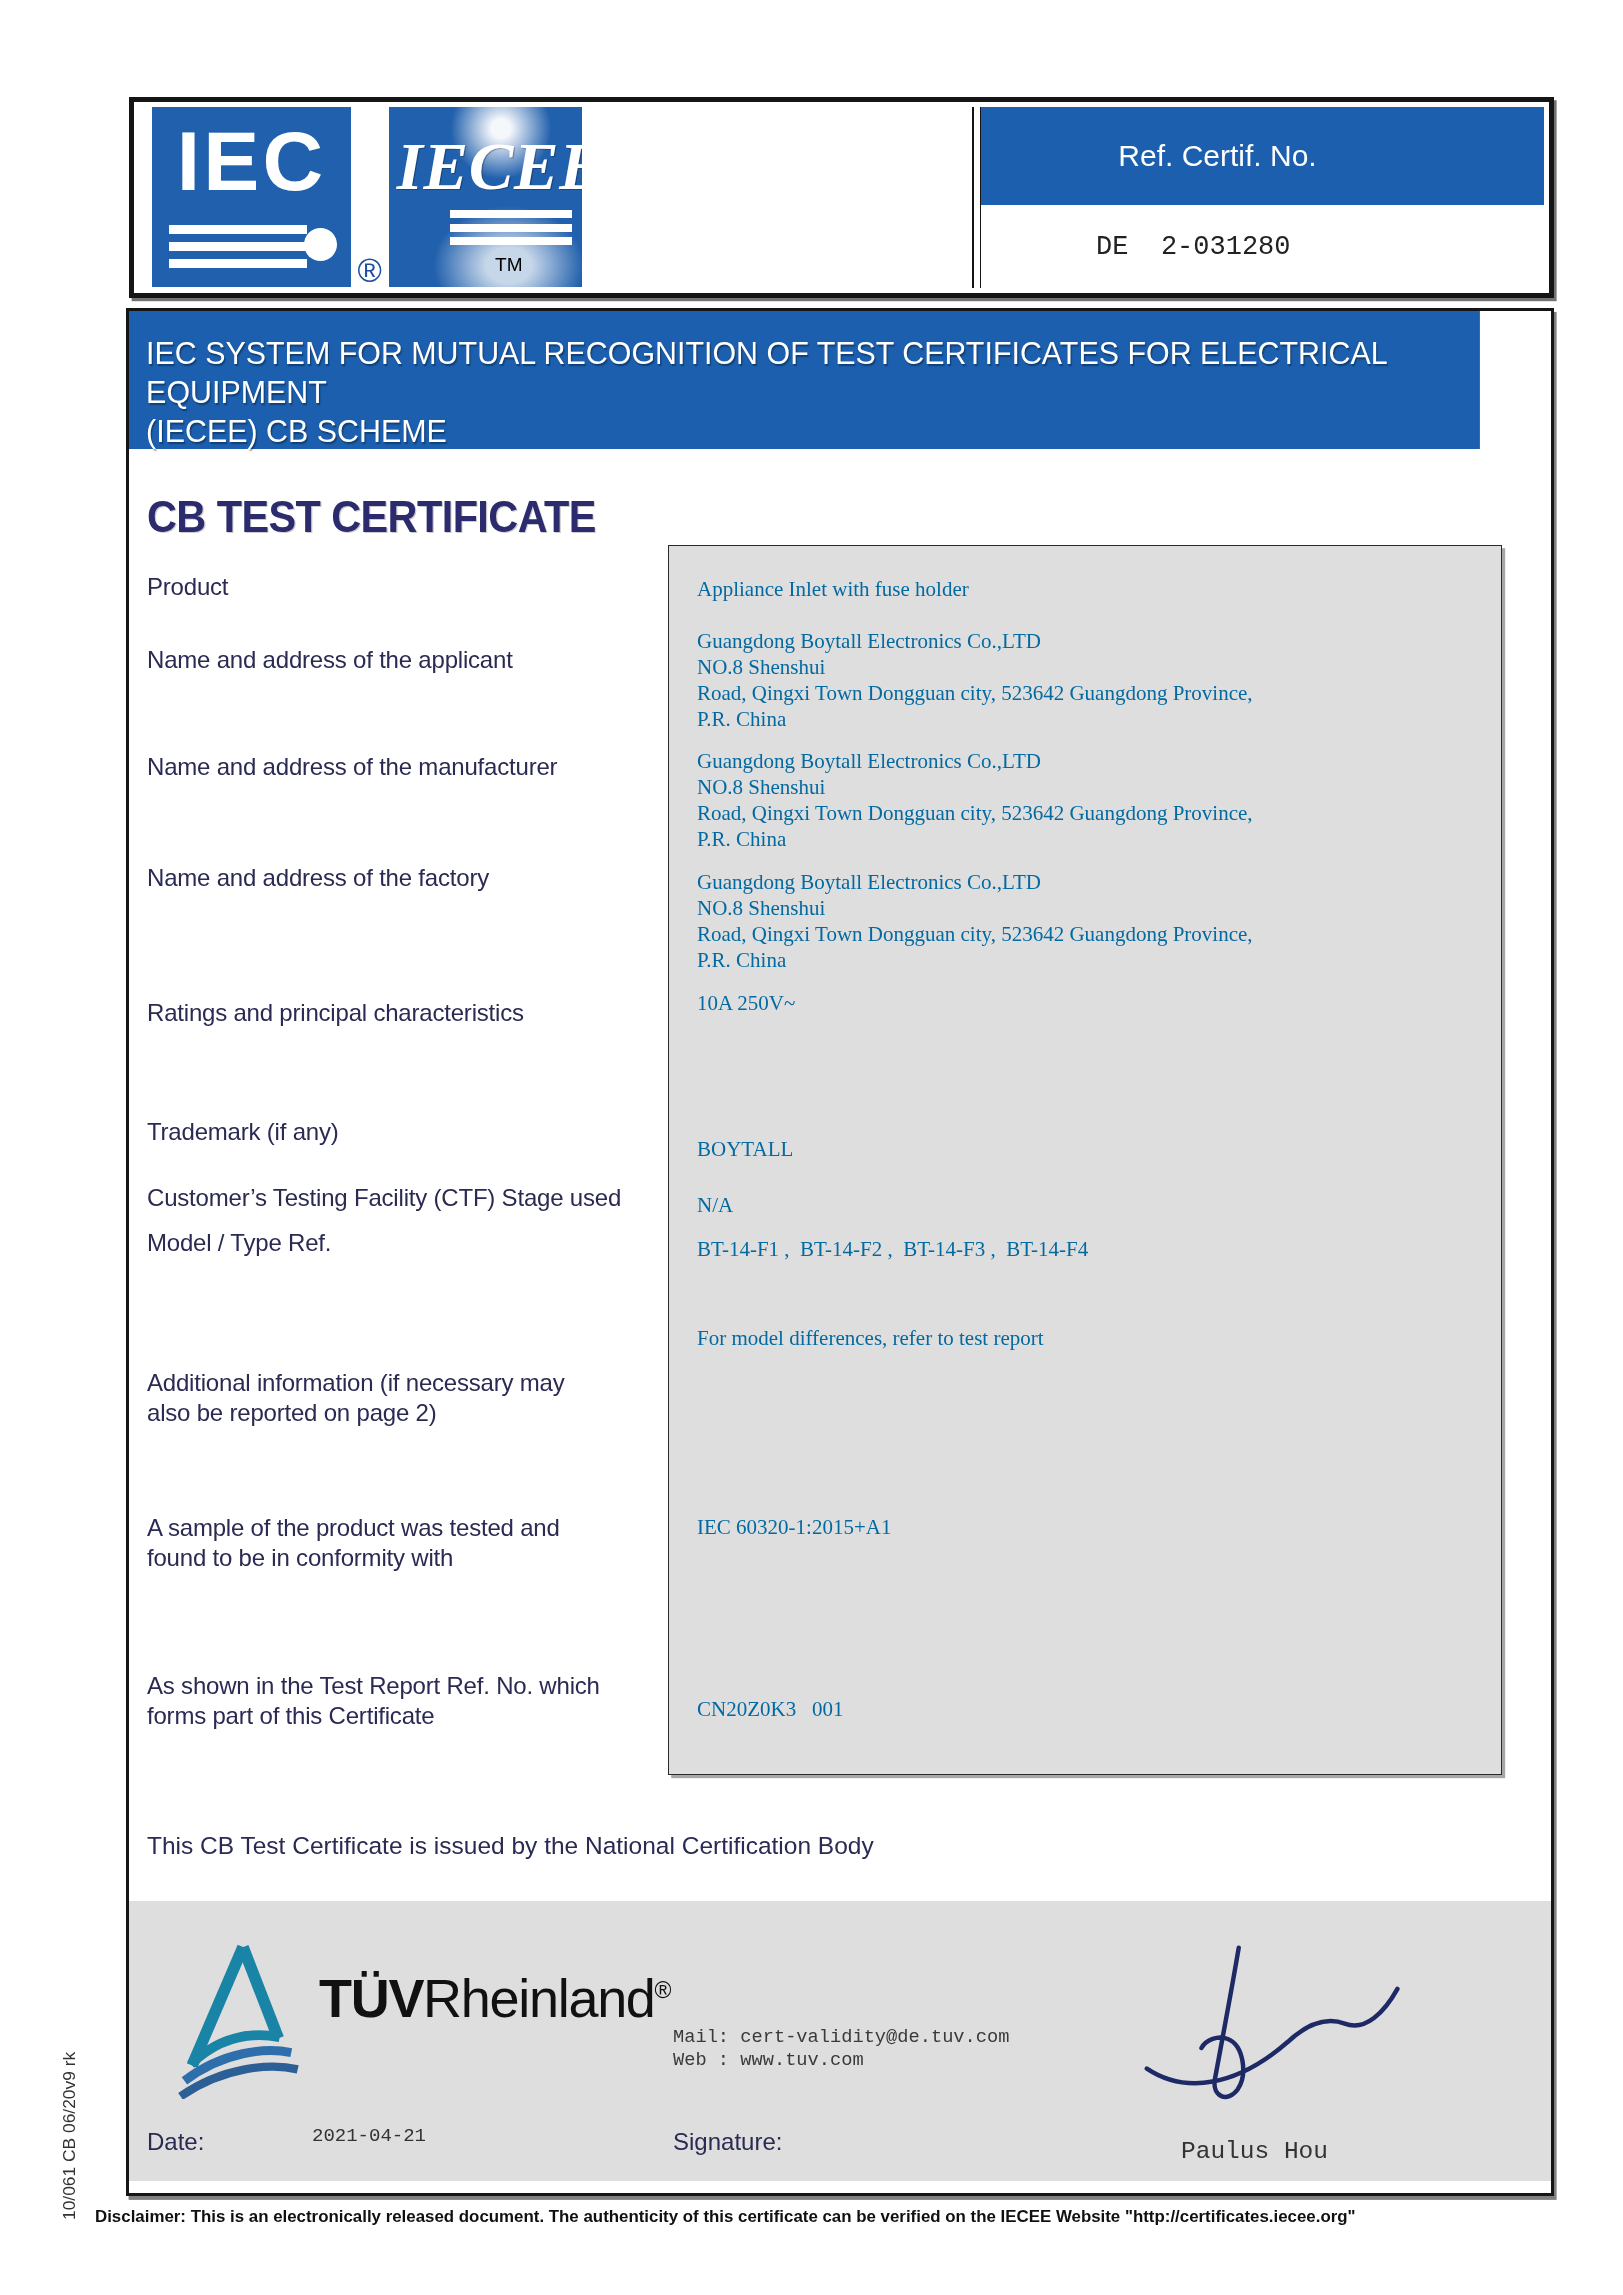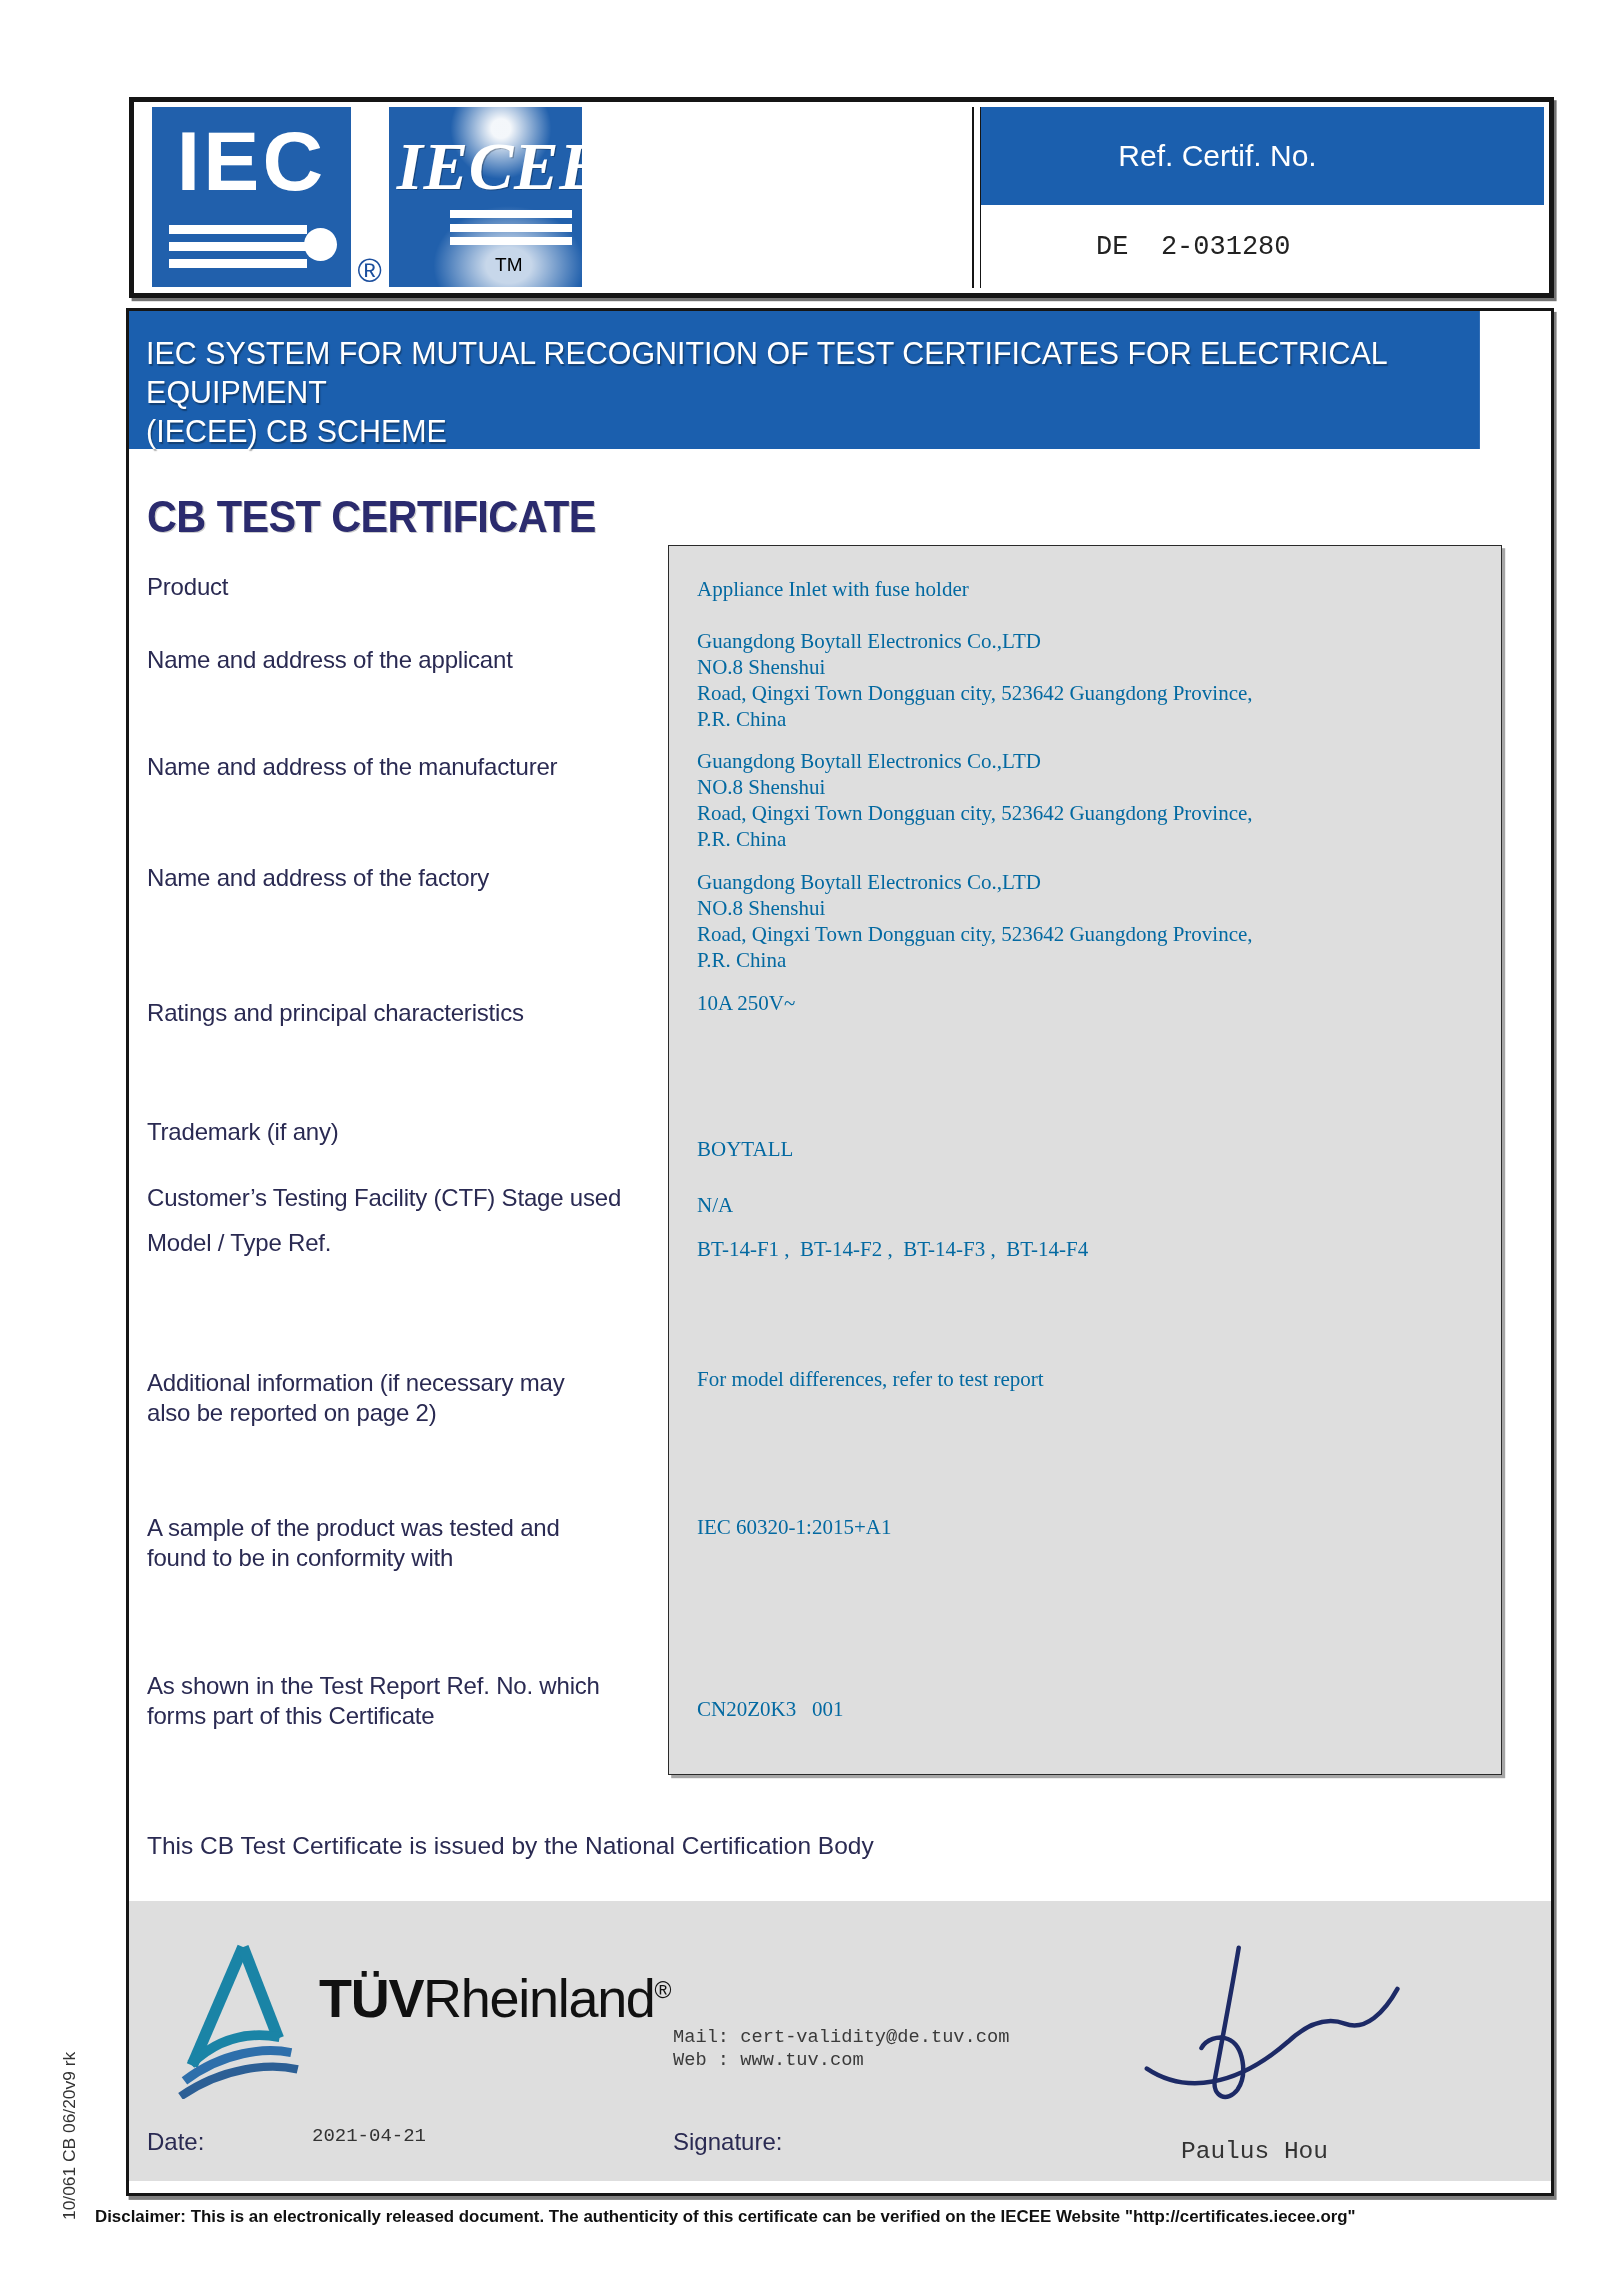--- a/index.html
+++ b/index.html
@@ -158,21 +158,21 @@
 Road, Qingxi Town Dongguan city, 523642 Guangdong Province,
 P.R. China</div>
         <div class="field-value" style="top:323px">Guangdong Boytall Electronics Co.,LTD
 NO.8 Shenshui
 Road, Qingxi Town Dongguan city, 523642 Guangdong Province,
 P.R. China</div>
         <div class="field-value" style="top:444px">10A 250V~</div>
         <div class="field-value" style="top:590px">BOYTALL</div>
         <div class="field-value" style="top:646px">N/A</div>
         <div class="field-value" style="top:690px">BT-14-F1 ,  BT-14-F2 ,  BT-14-F3 ,  BT-14-F4</div>
-        <div class="field-value" style="top:820px">For model differences, refer to test report</div>
+        <div class="field-value" style="top:779px">For model differences, refer to test report</div>
         <div class="field-value" style="top:968px">IEC 60320-1:2015+A1</div>
         <div class="field-value" style="top:1150px">CN20Z0K3   001</div>
       </div>
 
       <div class="issued-line">This CB Test Certificate is issued by the National Certification Body</div>
 
       <div class="ncb-footer">
         <svg class="tuv-logo" width="148" height="161" viewBox="0 0 230 250">
           <path d="M115,14 L36,198" stroke="#1a84a6" stroke-width="18" fill="none"></path>
           <path d="M115,14 L170,156" stroke="#1a84a6" stroke-width="18" fill="none"></path>

